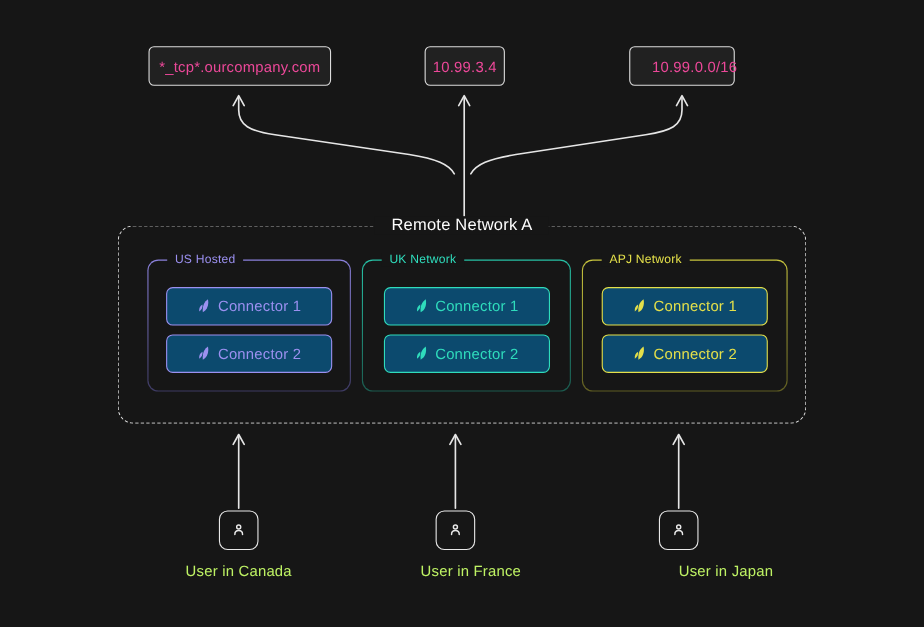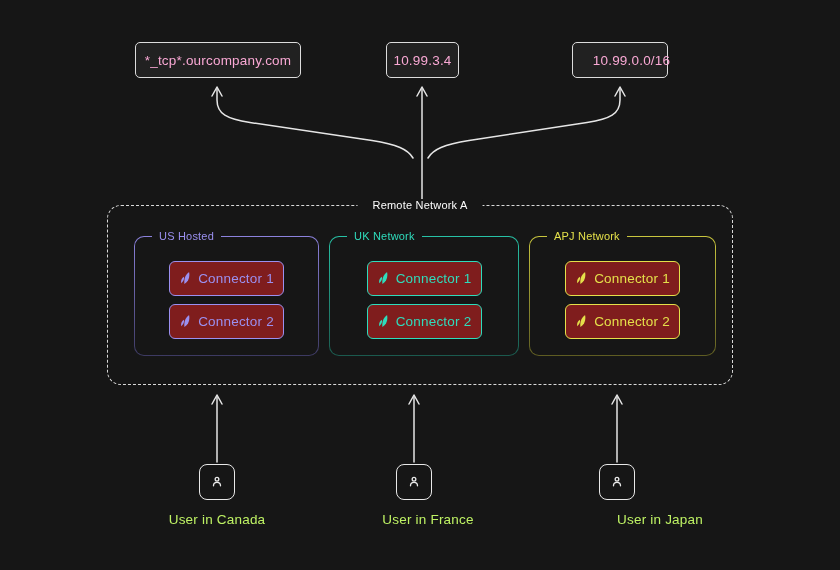--- a/index.html
+++ b/index.html
@@ -16,21 +16,21 @@
   
   .endpoint {
     position: absolute;
     height: 36px;
     background: #212121;
     border: 1.5px solid #dcdcdc;
     border-radius: 5px;
     display: flex; align-items: center; justify-content: center;
     font-size: 13.5px;
     letter-spacing: 0.2px;
-    color: #f9a8d4;
+    color: #ec4899;
     box-sizing: border-box;
   }
   .ep-1 { left: 135px; top: 42px; width: 166px; }
   .ep-2 { left: 386px; top: 42px; width: 73px; }
   .ep-3 { left: 572px; top: 42px; width: 96px; padding-left: 23px; }
 
   
   svg.arrows { position: absolute; inset: 0; pointer-events: none; }
   svg.arrows path, svg.arrows line {
     stroke: #e6e6e6; stroke-width: 1.5; fill: none;
@@ -44,21 +44,21 @@
     border: 1.5px dashed #d9d9d9;
     border-radius: 14px;
     box-sizing: border-box;
   }
   .net-title {
     position: absolute;
     left: 50%; top: -1px;
     transform: translate(-50%, -50%);
     background: #161616;
     padding: 0 15px;
-    font-size: 11px;
+    font-size: 15px;
     letter-spacing: 0.2px;
     color: #fdfdfd;
     white-space: nowrap;
   }
 
   
   .group {
     position: absolute;
     height: 120px;
     border-radius: 10px;
@@ -84,24 +84,24 @@
     left: 18px; top: 0;
     transform: translateY(-50%);
     background: #161616;
     padding: 0 7px;
     font-size: 11px;
     letter-spacing: 0.2px;
     color: var(--accent);
     white-space: nowrap;
   }
   .connector {
-    width: 115px; height: 35px;
+    width: 151px; height: 35px;
     border: 1px solid var(--accent);
     border-radius: 6px;
-    background: #7f1d1d;
+    background: #0c4a6e;
     box-sizing: border-box;
     display: flex; align-items: center; justify-content: center;
     gap: 8px;
     color: var(--accent);
     font-size: 13.5px;
     letter-spacing: 0.2px;
   }
   .leaf { display: inline-flex; width: 11px; height: 14px; }
   .leaf svg { width: 11px; height: 14px; fill: var(--accent); }
 

